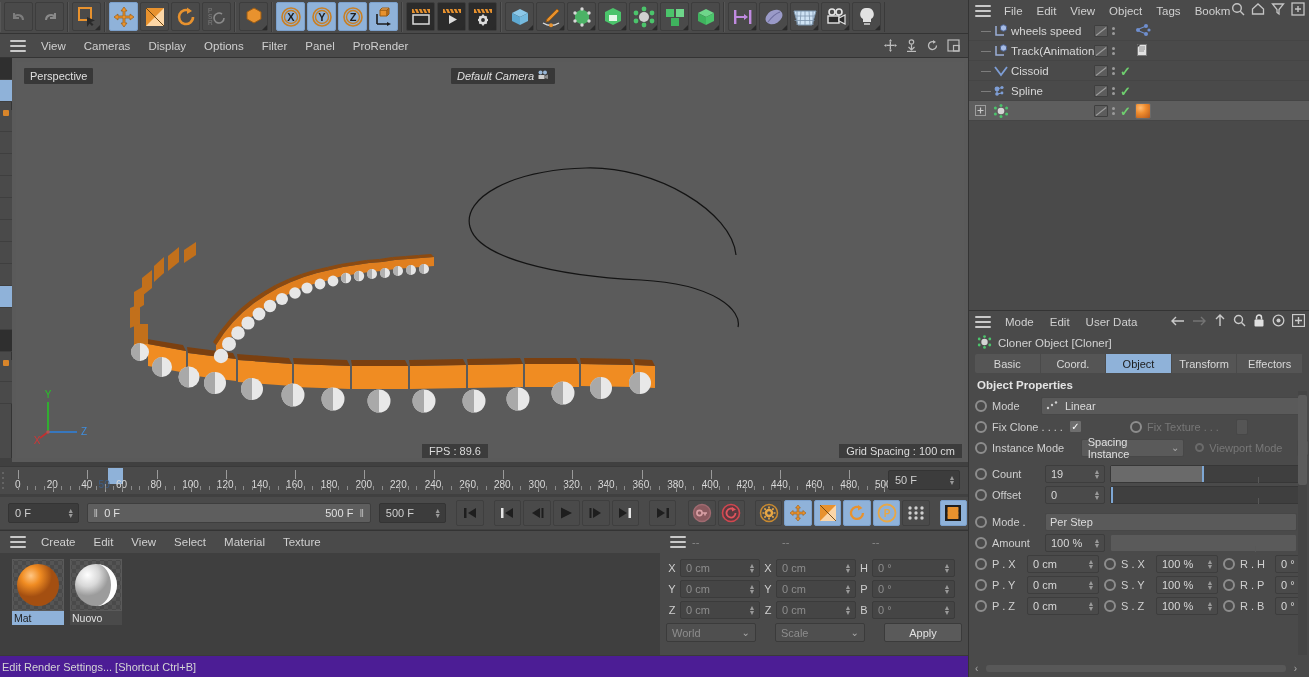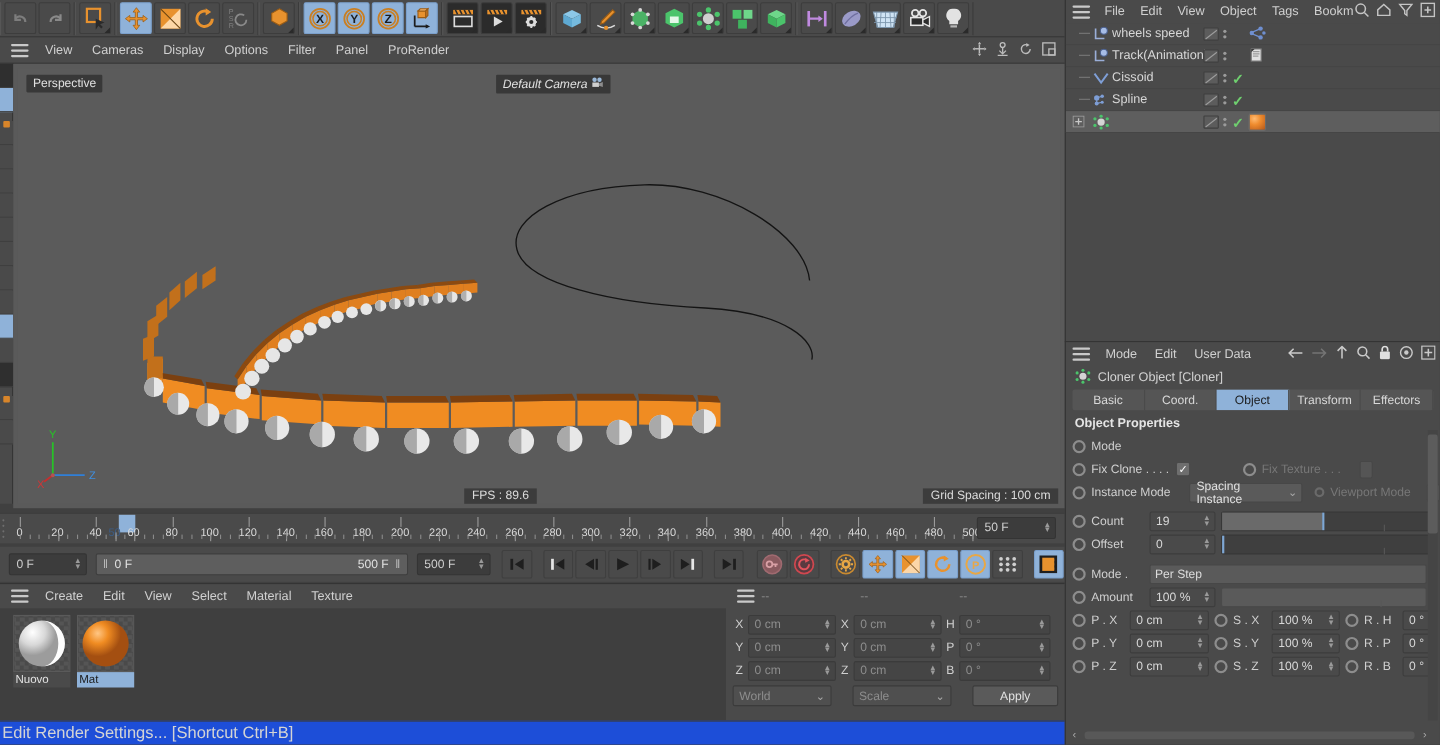--- a/index.html
+++ b/index.html
@@ -152,22 +152,22 @@
   .csel { width:95px; height:19px; background:#4f4f4f; border:1px solid #3b3b3b;
           border-radius:2px; display:flex; align-items:center; justify-content:space-between;
           padding:0 5px; color:#8d8d8d; font-size:11px; }
   .cbtn { width:83px; height:19px; background:#5a5a5a; border:1px solid #3b3b3b;
           border-radius:2px; display:flex; align-items:center; justify-content:center;
           color:#e2e2e2; font-size:11px; margin-left:auto; }
 
   
   .statusbar {
     position:absolute; left:0; top:655px; width:968px; height:22px;
-    background:#1d4ed8; display:flex; align-items:center; padding-left:2px;
-    font-size:15px; color:#d4d4d4; border-top:1px solid #3a3a3a;
+    background:#4c1d95; display:flex; align-items:center; padding-left:2px;
+    font-size:11px; color:#d4d4d4; border-top:1px solid #3a3a3a;
   }
 
   
   .objmgr { position:absolute; left:968px; top:0; width:341px; height:310px;
             background:#4a4a4a; border-left:1px solid #343434; }
   .om-menu { height:21px; display:flex; align-items:center; padding-left:6px; }
   .om-menu .mitem { padding:0 7px; font-size:11.5px; color:#d0d0d0; }
   .om-icons { position:absolute; right:4px; top:2px; display:flex; gap:6px; align-items:center; }
   .om-list { position:absolute; left:0; top:21px; right:0; bottom:0; background:#4a4a4a; }
   .om-row { height:20px; display:flex; align-items:center; position:relative;
@@ -1047,46 +1047,46 @@
       <div class="mitem">View</div>
       <div class="mitem">Select</div>
       <div class="mitem">Material</div>
       <div class="mitem">Texture</div>
     </div>
     <div class="matbody">
       <div class="matcell">
         <div class="matthumb">
           <svg width="46" height="46" viewBox="0 0 46 46">
               <defs>
+                <radialGradient id="mo" cx="33%" cy="28%">
+                  <stop offset="0%" stop-color="#ffc684"></stop>
+                  <stop offset="45%" stop-color="#f08c22"></stop>
+                  <stop offset="100%" stop-color="#a44f11"></stop>
+                </radialGradient>
+              </defs>
+              <circle cx="23" cy="23" r="21" fill="url(#mo)"></circle>
+            </svg>
+        </div>
+        <div class="matname sel">Mat</div>
+      </div>
+      <div class="matcell">
+        <div class="matthumb">
+          <svg width="46" height="46" viewBox="0 0 46 46">
+              <defs>
                 <radialGradient id="mw" cx="30%" cy="26%">
                   <stop offset="0%" stop-color="#ffffff"></stop>
                   <stop offset="55%" stop-color="#d8d8d8"></stop>
                   <stop offset="100%" stop-color="#9c9c9c"></stop>
                 </radialGradient>
               </defs>
               <circle cx="23" cy="23" r="21" fill="url(#mw)"></circle>
               <path d="M23 2 a21 21 0 0 1 0 42 a15 21 0 0 0 0 -42 Z" fill="#fdfdfd"></path>
             </svg>
         </div>
         <div class="matname">Nuovo</div>
-      </div>
-      <div class="matcell">
-        <div class="matthumb">
-          <svg width="46" height="46" viewBox="0 0 46 46">
-              <defs>
-                <radialGradient id="mo" cx="33%" cy="28%">
-                  <stop offset="0%" stop-color="#ffc684"></stop>
-                  <stop offset="45%" stop-color="#f08c22"></stop>
-                  <stop offset="100%" stop-color="#a44f11"></stop>
-                </radialGradient>
-              </defs>
-              <circle cx="23" cy="23" r="21" fill="url(#mo)"></circle>
-            </svg>
-        </div>
-        <div class="matname sel">Mat</div>
       </div>
     </div>
   </div>
 
   <div class="coord">
     <div class="coord-head">
       <div class="hamb">
           <i></i>
           <i></i>
           <i></i>
@@ -1394,20 +1394,32 @@
       <div class="am-tab sel">Object</div>
       <div class="am-tab">Transform</div>
       <div class="am-tab">Effectors</div>
     </div>
 
     <div class="am-section">Object Properties</div>
 
     <div class="arow">
       <span class="radio"></span>
       <span class="alabel" style="width:44px">Mode</span>
+      <div class="afield" style="flex:1;margin-right:8px">
+        <span>
+          <svg width="14" height="10" viewBox="0 0 14 10">
+              <g fill="#cfcfcf">
+                <circle cx="2" cy="8" r="1.2"></circle>
+                <circle cx="6" cy="5" r="1.2"></circle>
+                <circle cx="10" cy="2.5" r="1.2"></circle>
+              </g>
+            </svg>
+        </span>
+        <span>Linear</span>
+      </div>
     </div>
 
 
     <div class="arow">
       <span class="radio"></span>
       <span class="alabel" style="width:72px">Fix Clone . . . .</span>
       <span class="chk">✓</span>
       <span style="width:38px"></span>
       <span class="radio"></span>
       <span class="alabel dimtxt" style="width:84px">Fix Texture . . .</span>

